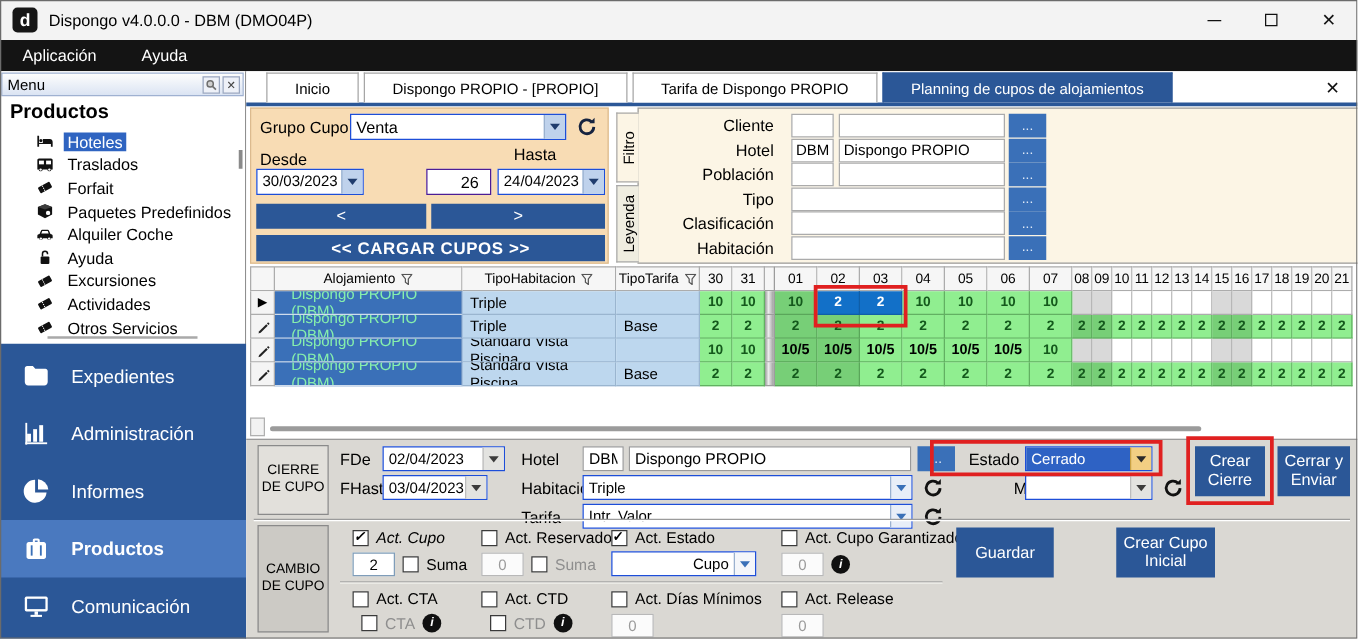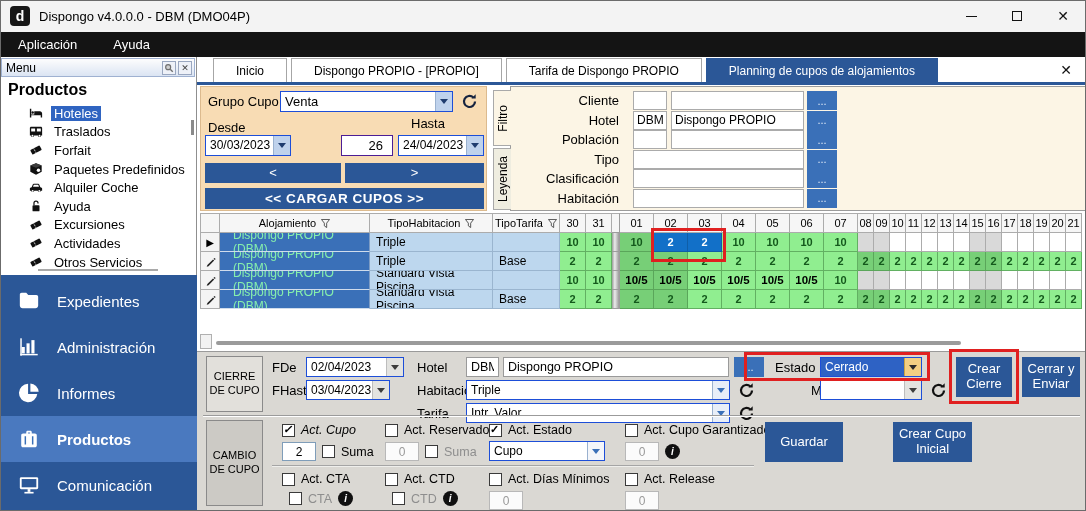--- a/index.html
+++ b/index.html
@@ -704,21 +704,21 @@
     <div class="cb-row" style="left:85px; top:90px;">
       <input class="cb-input" value="2" style="">
       <span class="cb"></span>
       <span>Suma</span>
     </div>
     <div class="cb-row" style="left:188px; top:90px;">
       <input class="cb-input" disabled="" value="0" style="">
       <span class="cb"></span>
       <span class="dim">Suma</span>
     </div>
-    <div class="combo b" style="left:292px; top:89px; width:116px;">
+    <div class="combo b" style="left:292px; top:89px; width:116px;text-align:right;">
       <span class="combo-val" style="font-size:12px;">Cupo</span>
       <span class="combo-btn" style="background:#f4f6fa;">
           <span class="tri" style="border-top-color:#3a70b8;"></span>
         </span>
     </div>
     <div class="cb-row" style="left:428px; top:90px;">
       <input class="cb-input" disabled="" value="0" style="">
       <span class="info-dot">i</span>
     </div>
 

